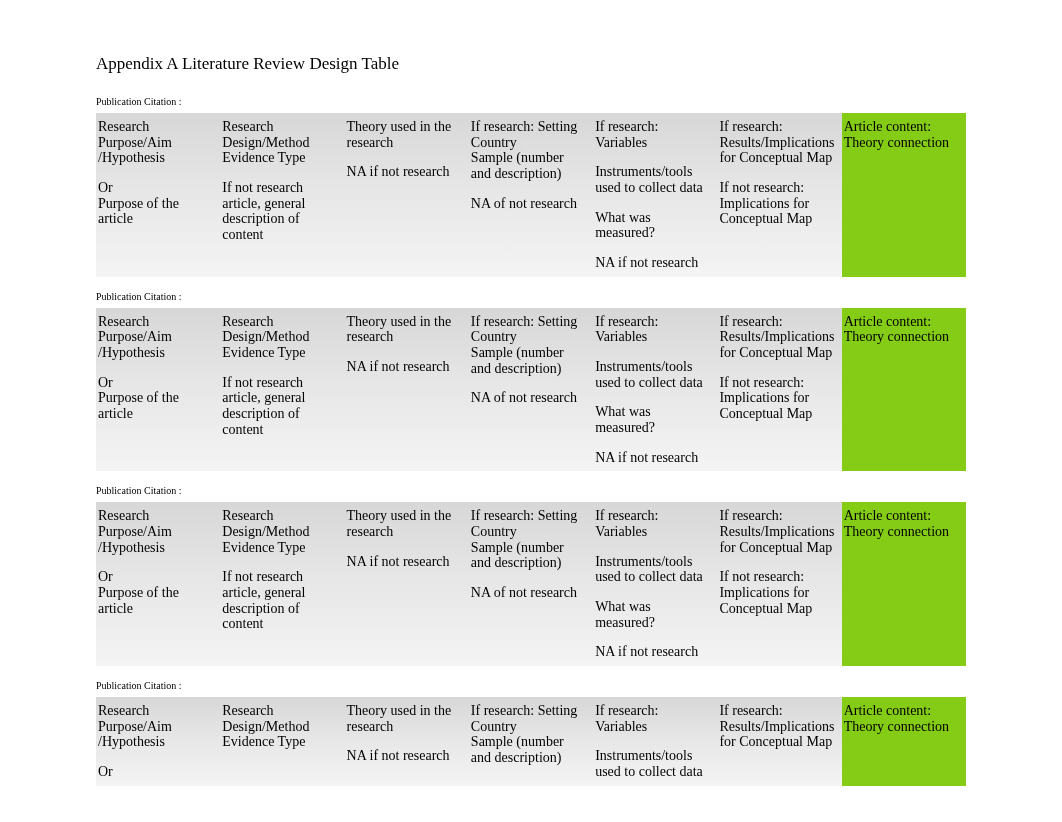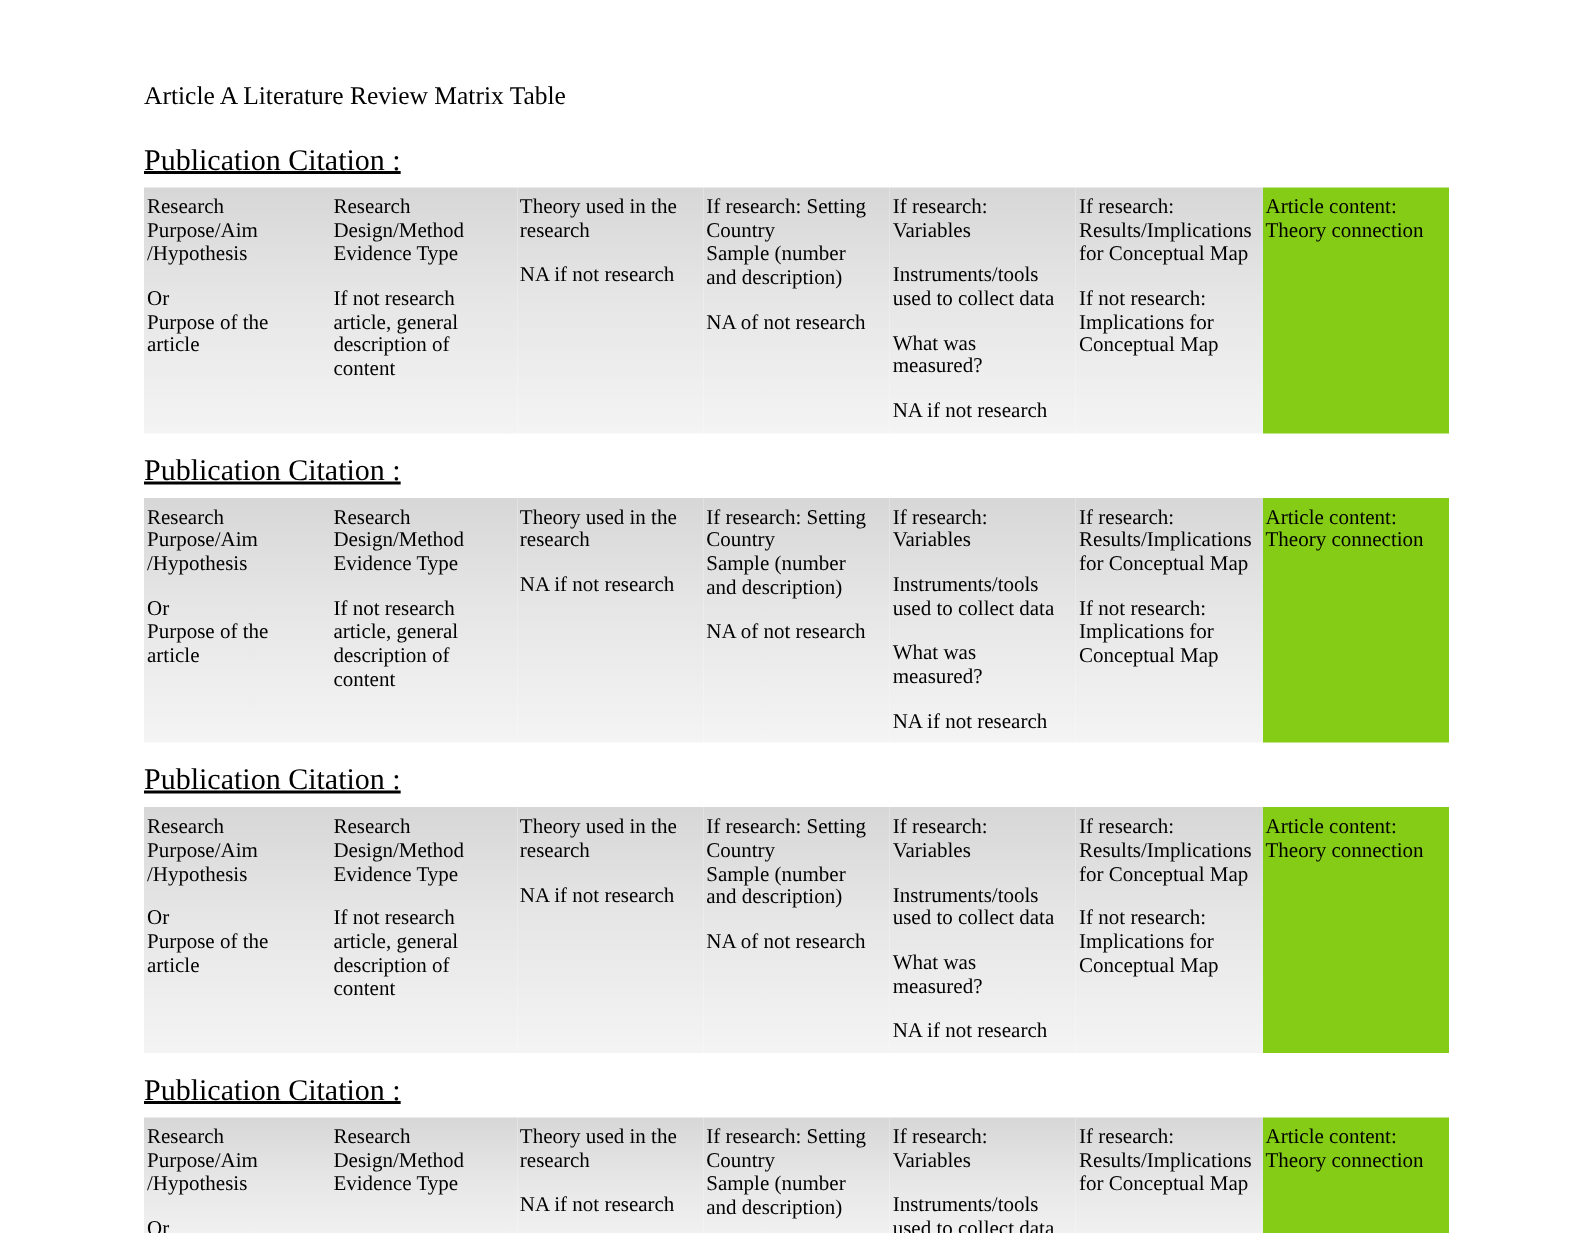--- a/index.html
+++ b/index.html
@@ -13,23 +13,22 @@
   .page{
     padding:54px 96px 0 96px;
     box-sizing:border-box;
     width:1062px;
   }
   .title{
     font-size:17px;
     margin-bottom:22px;
   }
   .citation{
-    font-size:20px;
+    font-size:10px;
     margin:8px 0 6px 0;
-    text-decoration:underline;
   }
   table.matrix{
     border-collapse:collapse;
     width:100%;
     table-layout:fixed;
     margin-bottom:14px;
   }
   table.matrix td{
     vertical-align:top;
     padding:6px 6px 6px 2px;
@@ -53,21 +52,21 @@
   col.c4{width:14.3%;}
   col.c5{width:14.3%;}
   col.c6{width:14.3%;}
   col.c7{width:14.3%;}
 </style>
 </head>
 <body>
 
 <div class="page">
 
-  <div class="title">Article A  Literature Review Matrix Table</div>
+  <div class="title">Appendix A  Literature Review Design Table</div>
 
   <div class="citation">Publication Citation :</div>
   <table class="matrix">
     <colgroup>
         <col class="c1">
         <col class="c2">
         <col class="c3">
         <col class="c4">
         <col class="c5">
         <col class="c6">

